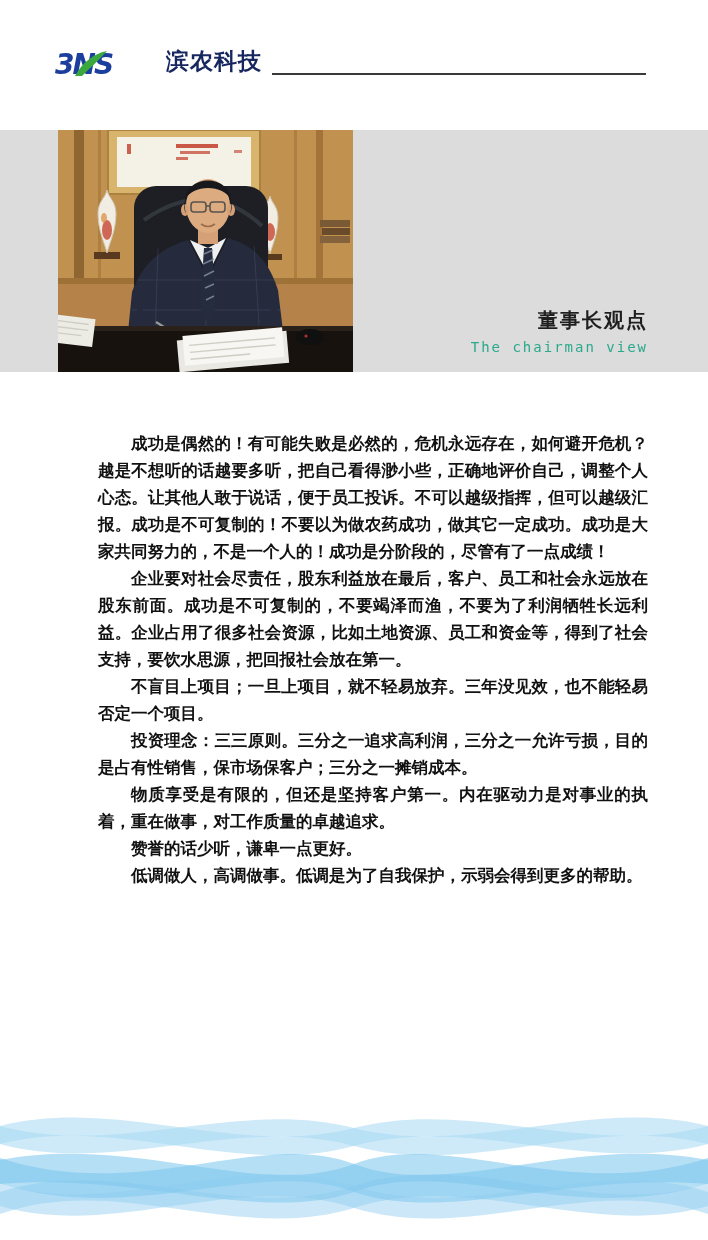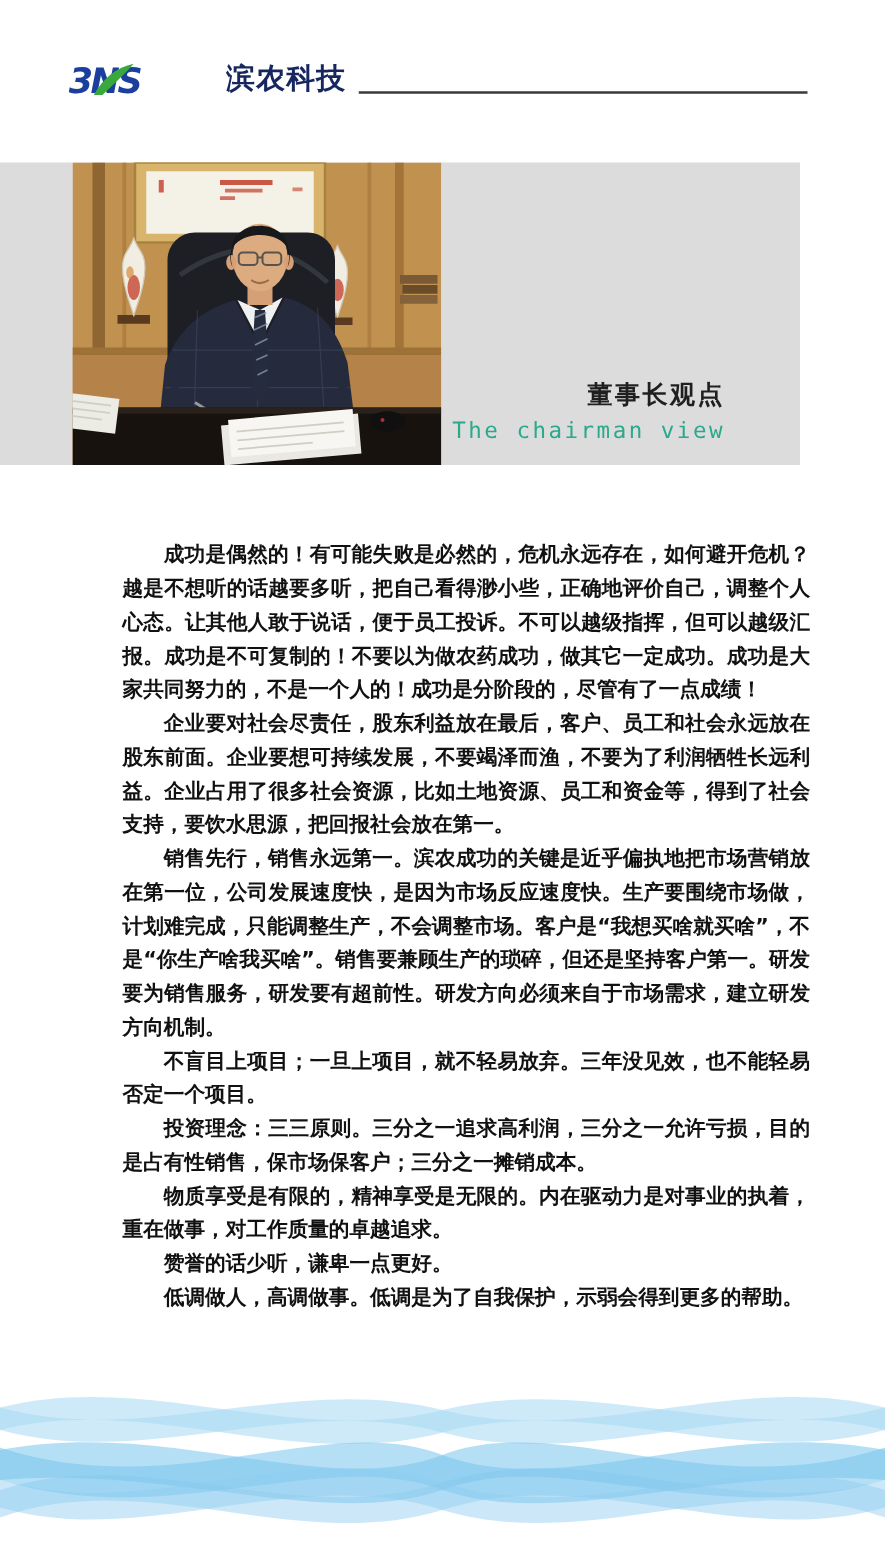--- a/index.html
+++ b/index.html
@@ -6,37 +6,37 @@
   html, body { background:#ffffff; }
   .page {
     position:relative; width:708px; height:1240px; margin:0 auto;
     background:#ffffff; overflow:hidden;
     font-family:"DejaVu Sans","Liberation Sans",sans-serif;
   }
 
   
   .header { position:absolute; top:50px; left:55px; right:62px; }
   .logo-row { display:flex; align-items:flex-end; }
-  .logo-group { display:flex; align-items:center; gap:20px; }
+  .logo-group { display:flex; align-items:flex-start; gap:5px; }
   .logo-mark-svg { display:block; }
   .logo-name {
     font-size:23px; font-weight:bold; color:#16265e;
     letter-spacing:1px; line-height:1; padding-bottom:2px; white-space:nowrap;margin-left:28px;
   }
   .header-rule { flex:1; height:2px; background:#3a3a3a; margin:0 0 3px 10px; }
   .logo-reflection-clip { height:15px; overflow:hidden; opacity:0.14; }
 
   
-  .banner { position:absolute; top:130px; left:0; width:640px; height:242px; background:#dcdcdc; }
+  .banner { position:absolute; top:130px; left:0; width:708px; height:242px; background:#dcdcdc; }
   .photo { position:absolute; left:58px; top:0; width:295px; height:242px; display:block; }
   .banner-titles { position:absolute; right:60px; bottom:16px; text-align:right; }
   .title-cn { font-size:20px; font-weight:bold; color:#1f1f1f; letter-spacing:2px; line-height:1.2; }
   .title-en {
     font-family:"DejaVu Sans Mono","Liberation Mono",monospace;
-    font-size:18px; color:#2aa98b; letter-spacing:2px; margin-top:7px; line-height:1.2;
+    font-size:14px; color:#2aa98b; letter-spacing:2px; margin-top:7px; line-height:1.2;
   }
 
   
   .article {
     position:absolute; top:430px; left:62px; width:586px;
     font-size:16.5px; line-height:27px; color:#111111;
     text-align:justify; font-weight:600;
   }
   .article p { text-indent:2em;margin-left:36px; }
 
@@ -169,25 +169,24 @@
     </svg>
 
     <div class="banner-titles">
       <div class="title-cn">董事长观点</div>
       <div class="title-en">The chairman view</div>
     </div>
   </div>
 
   <div class="article">
     <p>成功是偶然的！有可能失败是必然的，危机永远存在，如何避开危机？越是不想听的话越要多听，把自己看得渺小些，正确地评价自己，调整个人心态。让其他人敢于说话，便于员工投诉。不可以越级指挥，但可以越级汇报。成功是不可复制的！不要以为做农药成功，做其它一定成功。成功是大家共同努力的，不是一个人的！成功是分阶段的，尽管有了一点成绩！</p>
-    <p>企业要对社会尽责任，股东利益放在最后，客户、员工和社会永远放在股东前面。企业要想可持续发展，不要竭泽而渔，不要为了利润牺牲长远利益。企业占用了很多社会资源，比如土地资源、员工和资金等，得到了社会支持，要饮水思源，把回报社会放在第一。</p>
-    <p>销售先行，销售永远第一。滨农成功的关键是近乎偏执地把市场营销放在第一位，公司发展速度快，是因为市场反应速度快。生产要围绕市场做，计划难完成，只能调整生产，不会调整市场。客户是“我想买啥就买啥”，不是“你生产啥我买啥”。销售要兼顾生产的琐碎，但还是坚持客户第一。研发要为销售服务，研发要有超前性。研发方向必须来自于市场需求，建立研发方向机制。</p>
+    <p>企业要对社会尽责任，股东利益放在最后，客户、员工和社会永远放在股东前面。成功是不可复制的，不要竭泽而渔，不要为了利润牺牲长远利益。企业占用了很多社会资源，比如土地资源、员工和资金等，得到了社会支持，要饮水思源，把回报社会放在第一。</p>
     <p>不盲目上项目；一旦上项目，就不轻易放弃。三年没见效，也不能轻易否定一个项目。</p>
     <p>投资理念：三三原则。三分之一追求高利润，三分之一允许亏损，目的是占有性销售，保市场保客户；三分之一摊销成本。</p>
-    <p>物质享受是有限的，精神享受是无限的。内在驱动力是对事业的执着，重在做事，对工作质量的卓越追求。</p>
+    <p>物质享受是有限的，但还是坚持客户第一。内在驱动力是对事业的执着，重在做事，对工作质量的卓越追求。</p>
     <p>赞誉的话少听，谦卑一点更好。</p>
     <p>低调做人，高调做事。低调是为了自我保护，示弱会得到更多的帮助。</p>
   </div>
 
   <svg class="waves" viewBox="0 0 708 140" preserveAspectRatio="none">
     <defs>
       <g id="waveset">
         <path d="M0,34 C118,4 236,66 354,36 C472,6 590,66 708,34 L708,52 C590,84 472,22 354,54 C236,86 118,22 0,52 Z" fill="#a6d9f3" opacity="0.55"></path>
         <path d="M0,66 C140,112 260,36 354,72 C450,108 570,42 708,68 L708,92 C570,134 450,64 354,100 C260,132 140,80 0,92 Z" fill="#79c5ec" opacity="0.55"></path>
         <path d="M0,100 C118,62 236,132 354,94 C472,56 590,128 708,92 L708,114 C590,148 472,78 354,116 C236,152 118,80 0,122 Z" fill="#8ecdf0" opacity="0.45"></path>

